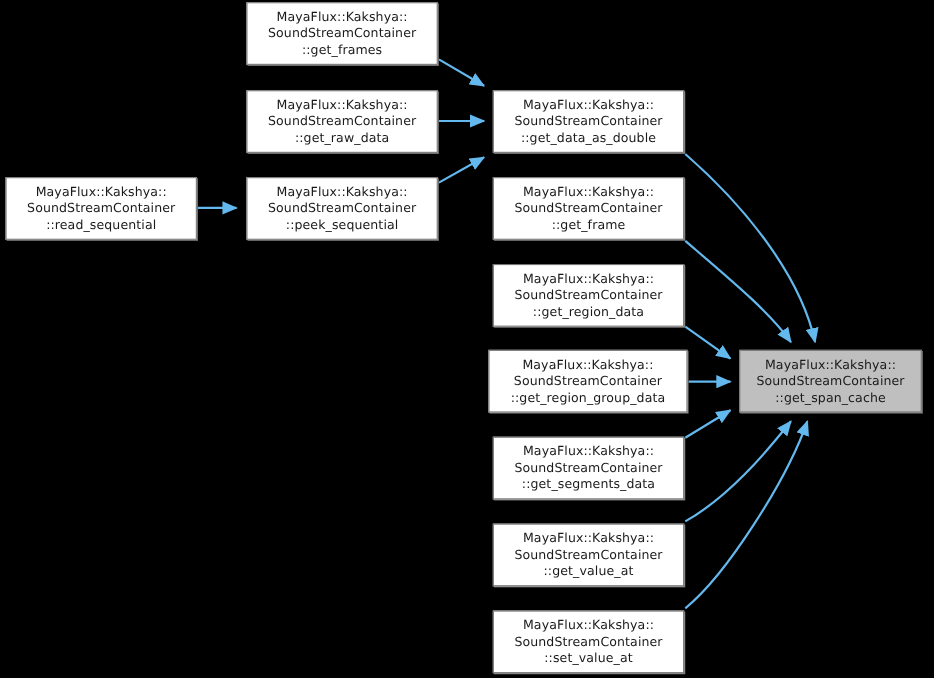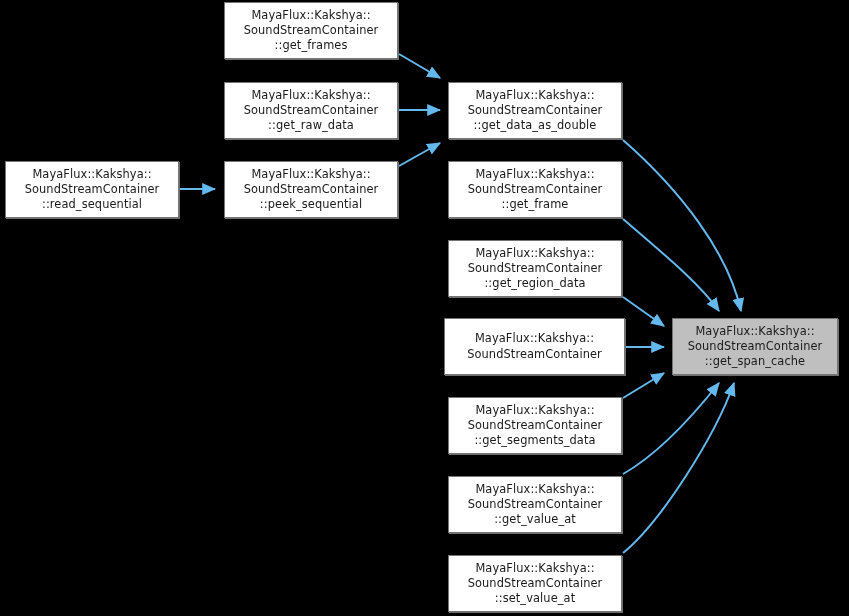--- a/index.html
+++ b/index.html
@@ -125,20 +125,21 @@
 
   <div class="node" style="left:448px;top:240px;width:174px;height:57px;">
     <span class="line">MayaFlux::Kakshya::</span>
     <span class="line">SoundStreamContainer</span>
     <span class="line">::get_region_data</span>
   </div>
 
   <div class="node" style="left:444px;top:318px;width:181px;height:57px;">
     <span class="line">MayaFlux::Kakshya::</span>
     <span class="line">SoundStreamContainer</span>
+    <span class="line">::get_region_group_data</span>
   </div>
 
   <div class="node" style="left:448px;top:397px;width:174px;height:57px;">
     <span class="line">MayaFlux::Kakshya::</span>
     <span class="line">SoundStreamContainer</span>
     <span class="line">::get_segments_data</span>
   </div>
 
   <div class="node" style="left:448px;top:476px;width:174px;height:57px;">
     <span class="line">MayaFlux::Kakshya::</span>

